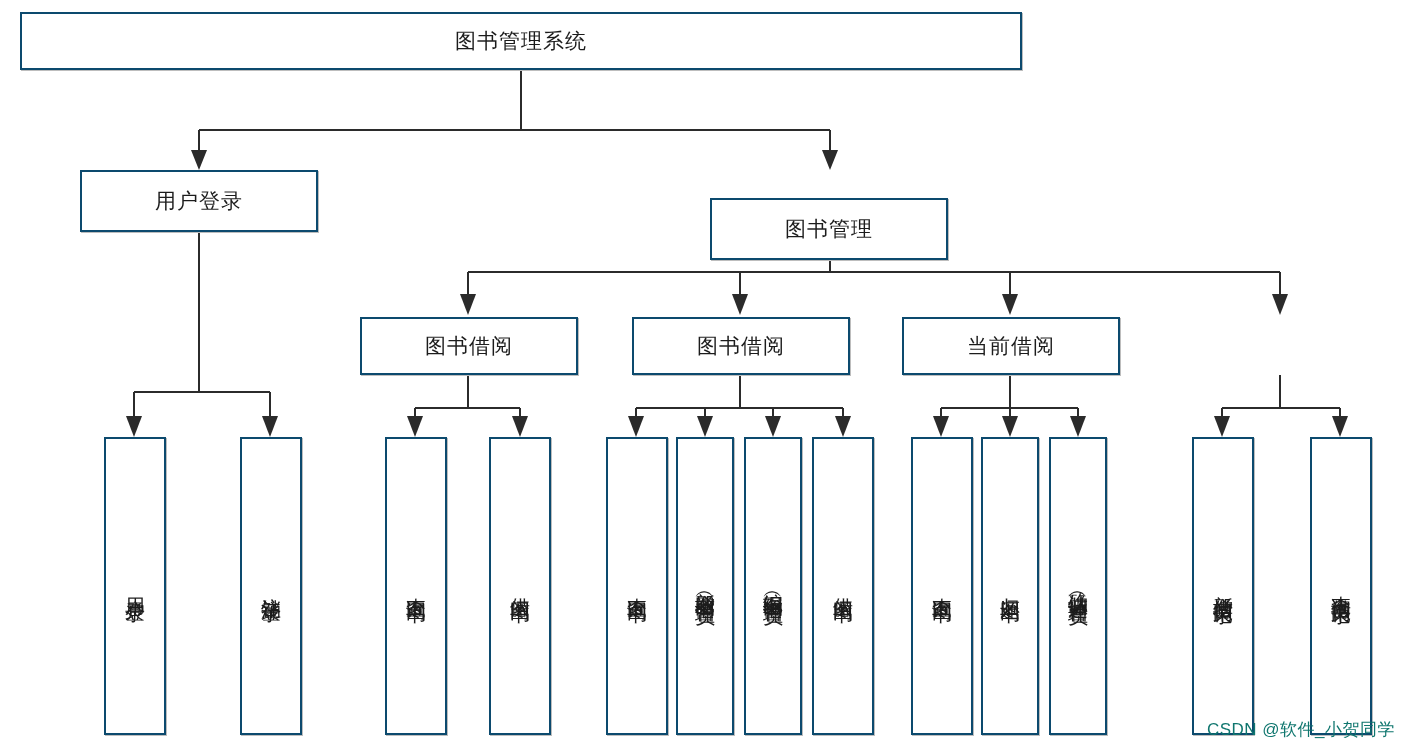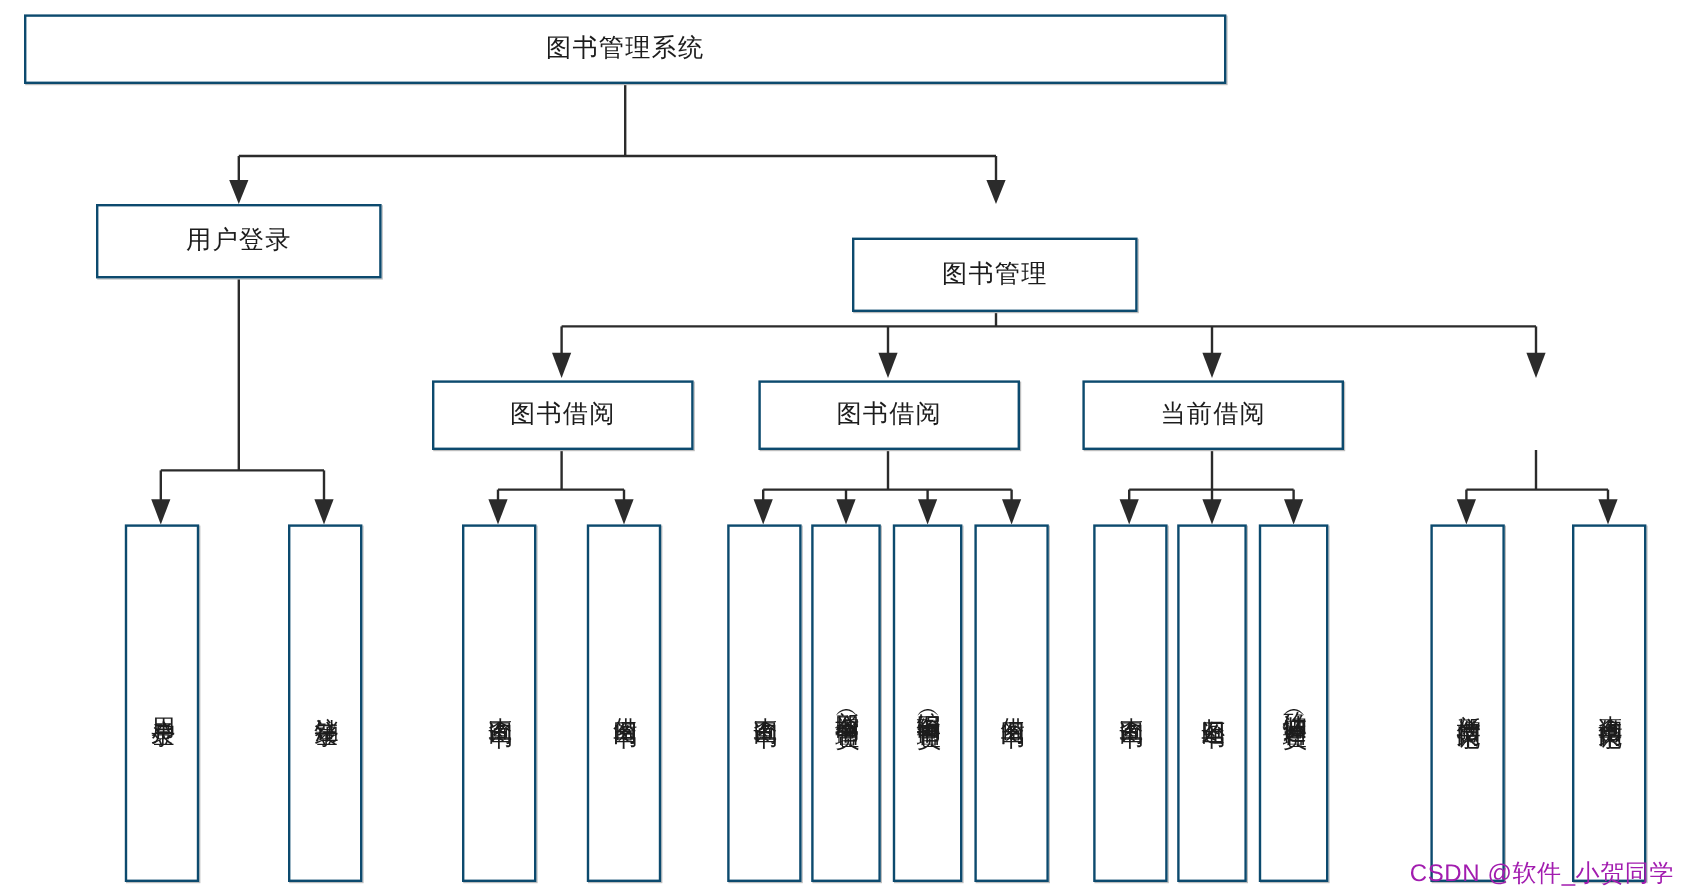--- a/index.html
+++ b/index.html
@@ -66,22 +66,22 @@
     fill: none;
   }
   #wires polygon {
     fill: #2b2b2b;
   }
   
   .watermark {
     position: absolute;
     right: 10px;
     bottom: 6px;
-    font-size: 20px;
-    color: #a21caf;
+    font-size: 17px;
+    color: #0f766e;
     letter-spacing: 0.5px;
     white-space: nowrap;
     user-select: none;
   }
 </style>
 </head>
 <body>
 
 <div id="canvas">
 

